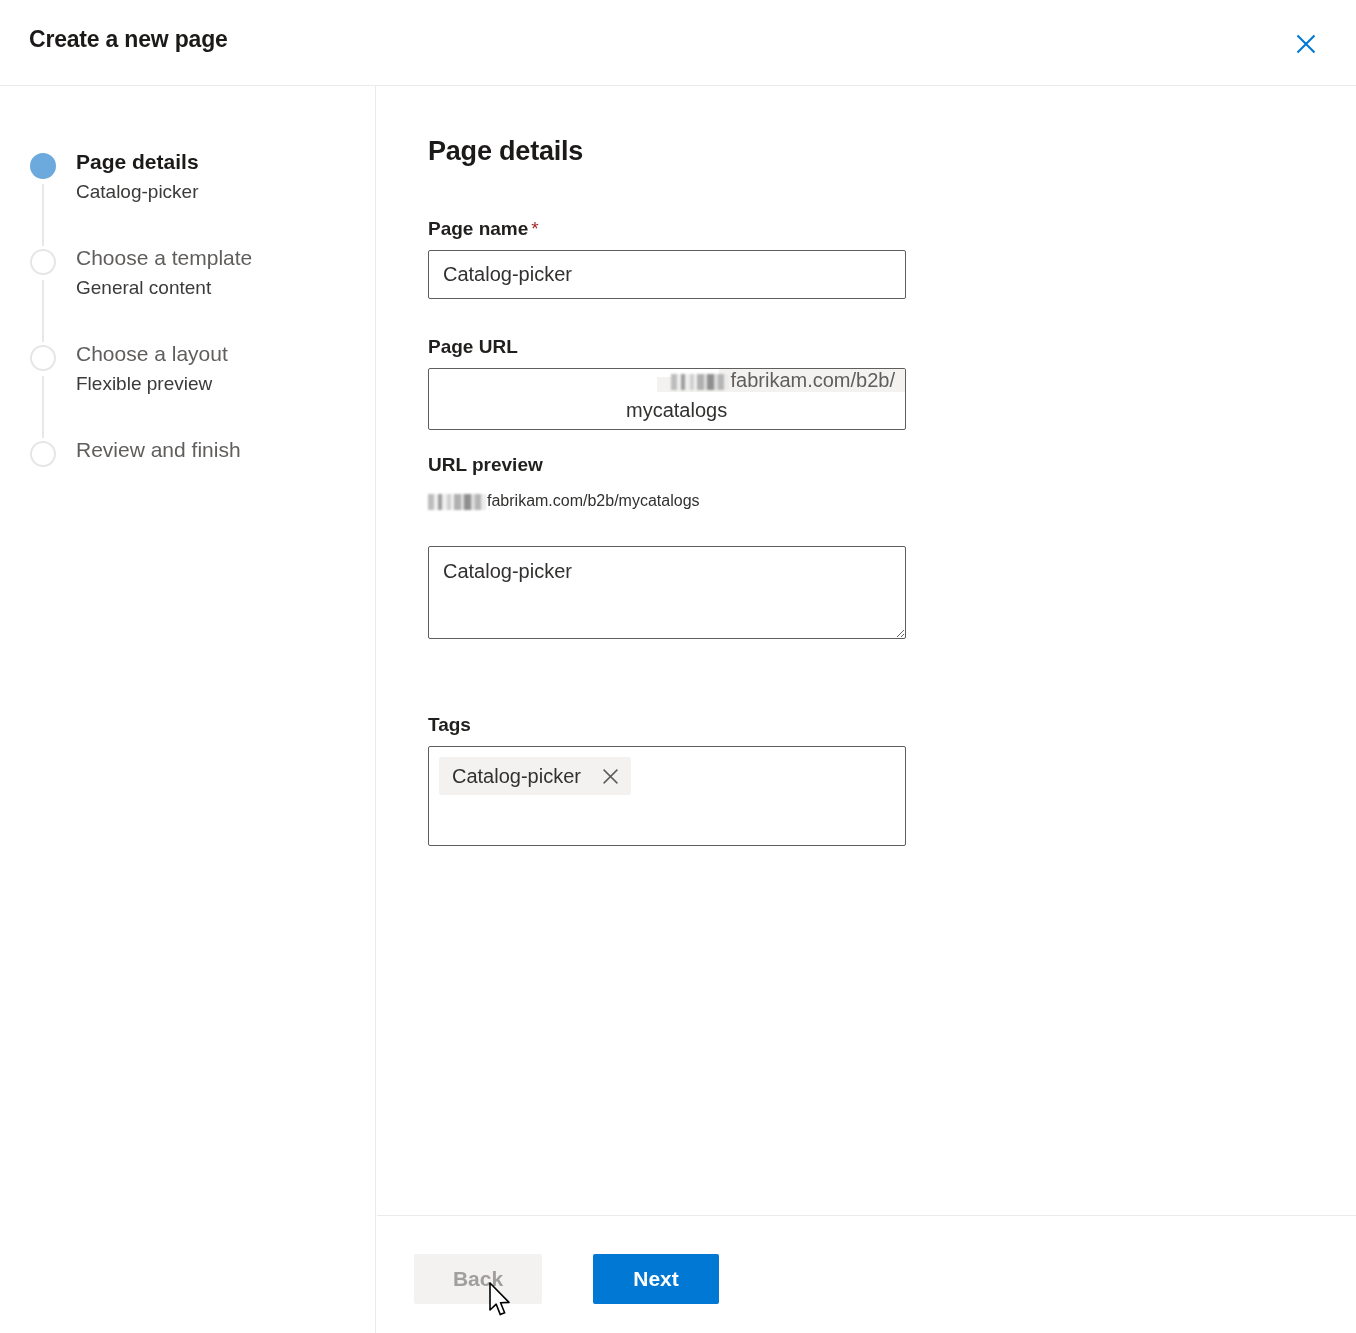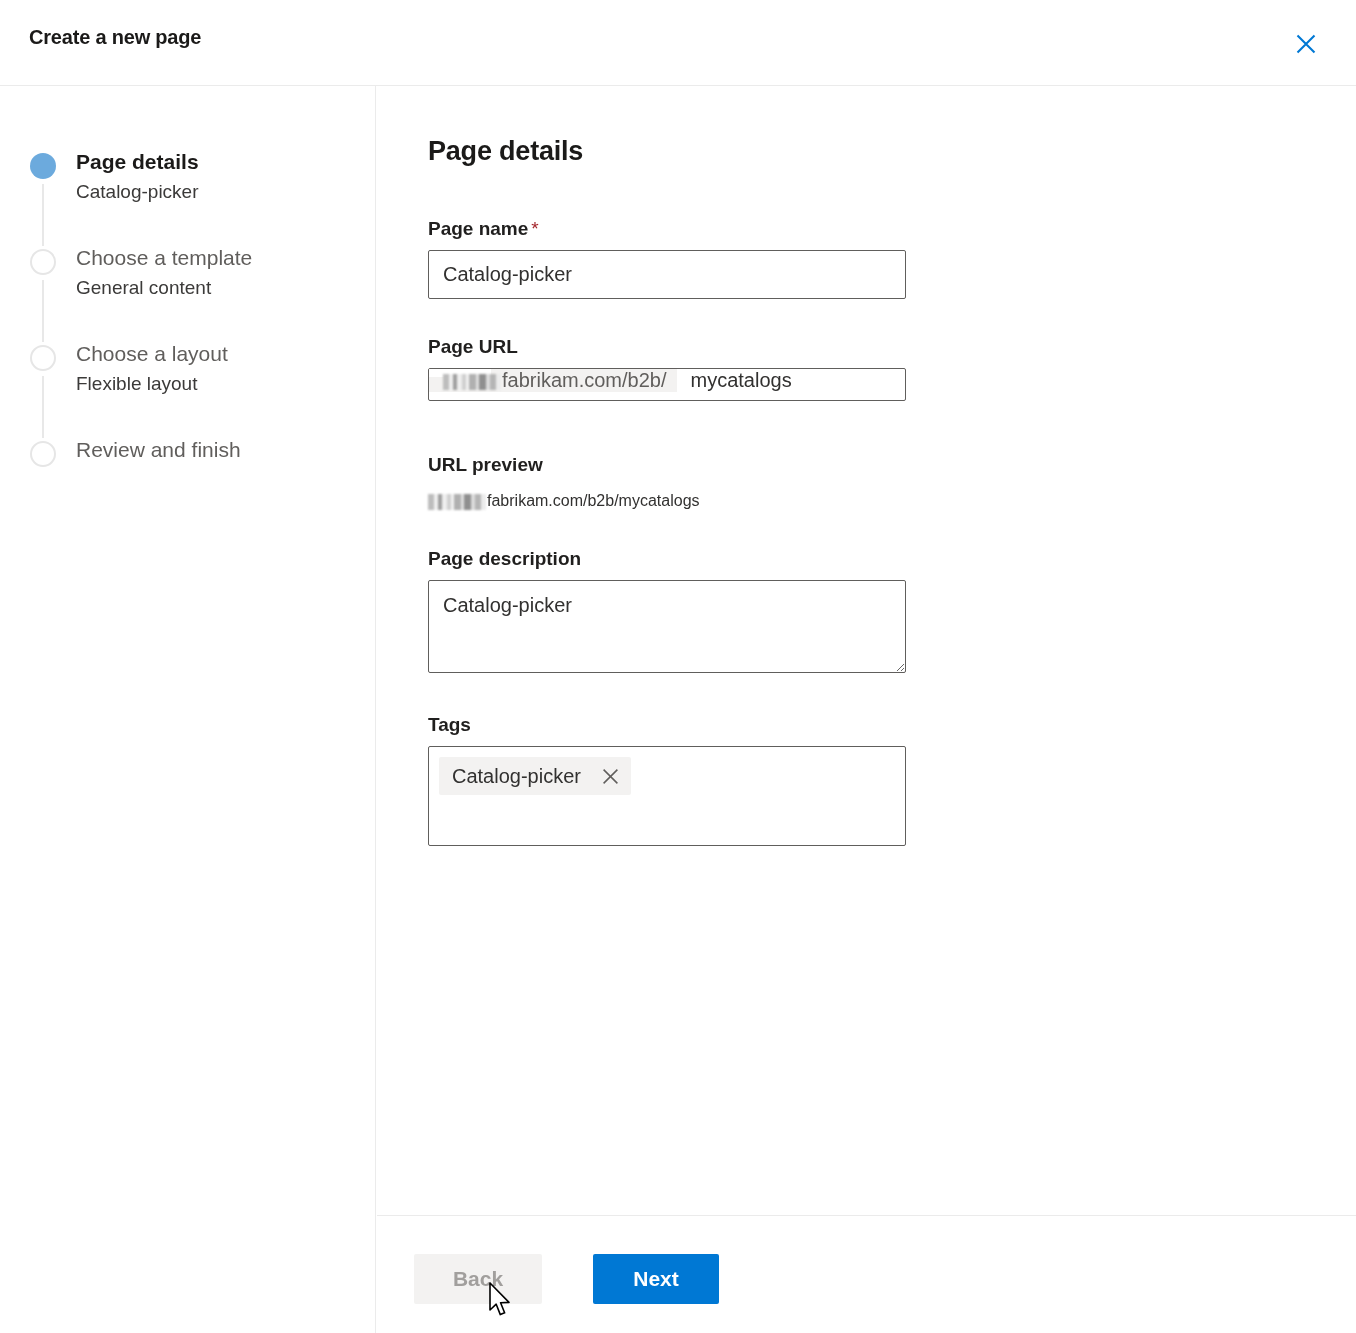--- a/index.html
+++ b/index.html
@@ -23,21 +23,21 @@
     left: 0; top: 0;
     width: 1356px;
     height: 86px;
     border-bottom: 1px solid #ebebeb;
     background: #fff;
   }
   .dialog-title {
     position: absolute;
     left: 29px;
     top: 26px;
-    font-size: 20px;
+    font-size: 23px;
     font-weight: bold;
     letter-spacing: -0.2px;
     color: #1b1a19;
     white-space: nowrap;
   }
   .close-btn {
     position: absolute;
     right: 32px;
     top: 26px;
     width: 36px;
@@ -163,27 +163,28 @@
     font-size: 20px;
     color: #323130;
     padding: 0 14px;
     outline: none;
   }
 
   
   .url-wrap {
     position: relative;
     width: 478px;
-    height: 33px;
+    height: 62px;
     border: 1px solid #605e5c;
     border-radius: 2px;
     background: #fff;
     display: flex;
-    align-items: flex-start;
+    align-items: flex-end;
     overflow: hidden;
+    flex-direction: column;
   }
   .url-prefix {
     background: #f3f2f1;
     display: flex;
     align-items: center;
     padding: 0 10px 0 14px;
     font-size: 20px;
     color: #605e5c;
     white-space: nowrap;
     position: relative;
@@ -348,21 +349,21 @@
       <div class="step-marker inactive"></div>
       <div class="step-line"></div>
       <div class="step-title">Choose a template</div>
       <div class="step-sub">General content</div>
     </div>
 
     <div class="step">
       <div class="step-marker inactive"></div>
       <div class="step-line"></div>
       <div class="step-title">Choose a layout</div>
-      <div class="step-sub">Flexible layout</div>
+      <div class="step-sub">Flexible preview</div>
     </div>
 
     <div class="step">
       <div class="step-marker inactive"></div>
 
       <div class="step-title">Review and finish</div>
     </div>
 
   </div>
 </div>
@@ -390,21 +391,20 @@
 
   <div class="field" style="top:366px;">
     <span class="field-label">URL preview</span>
     <div class="url-preview-value">
       <span class="redact-block"></span>
         <span>fabrikam.com/b2b/mycatalogs</span>
     </div>
   </div>
 
   <div class="field" style="top:460px;">
-    <span class="field-label">Page description</span>
     <textarea class="desc-area" style="">Catalog-picker</textarea>
   </div>
 
   <div class="field" style="top:626px;">
     <span class="field-label">Tags</span>
     <div class="tags-box">
       <span class="tag-chip">
         <span>Catalog-picker</span>
         <span class="tag-chip-x">
           <svg width="17" height="17" viewBox="0 0 17 17" aria-hidden="true">

